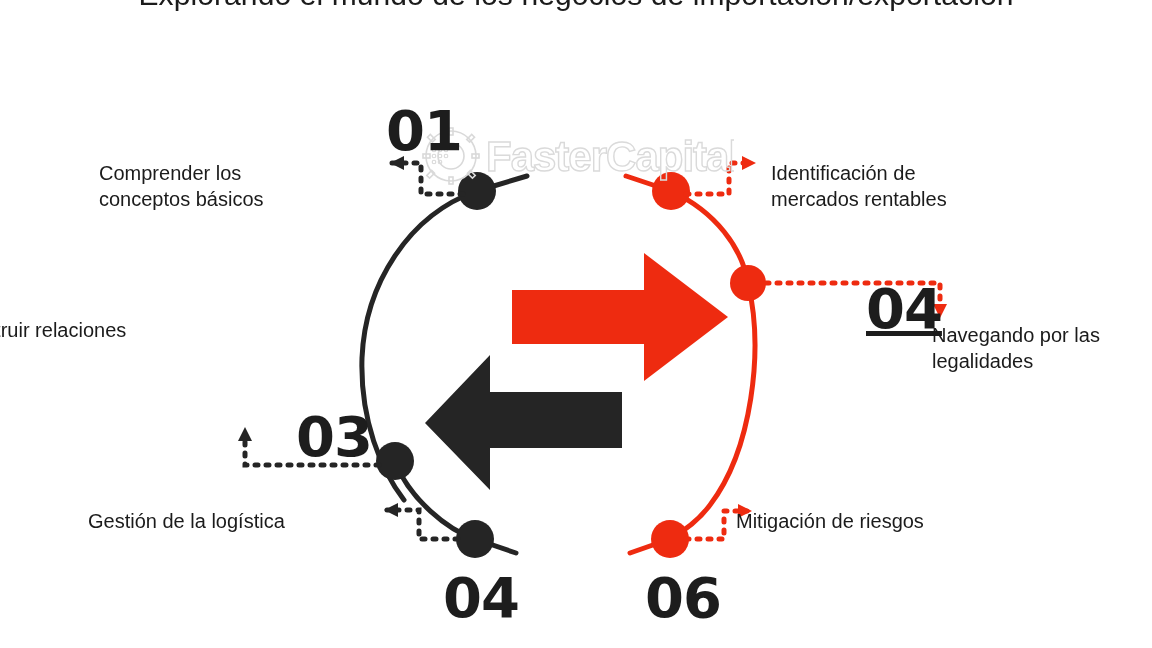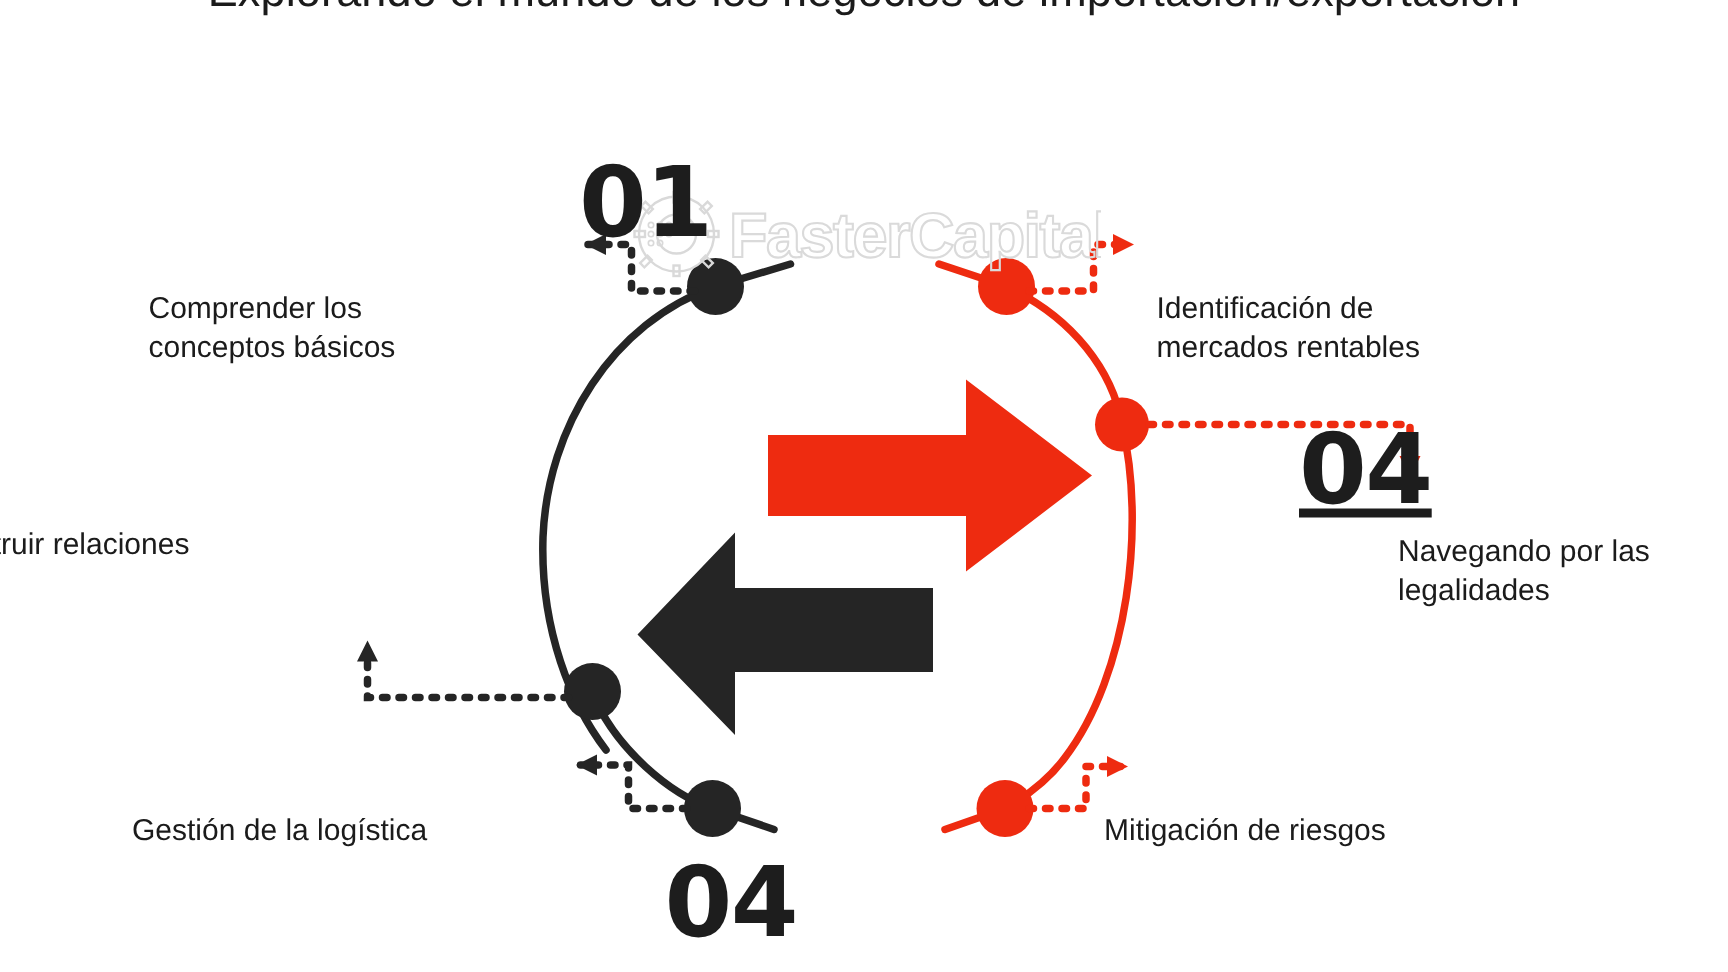--- a/index.html
+++ b/index.html
@@ -42,40 +42,39 @@
     left: 0; top: 0;
     width: 1152px;
     height: 648px;
   }
 
   
   .num {
     position: absolute;
     font-family: "DejaVu Sans", sans-serif;
     font-weight: 700;
-    font-size: 65px;
+    font-size: 56px;
     color: #1d1d1d;
     line-height: 1;
     letter-spacing: -1px;
   }
   .num-01 { left: 386px; top: 103px; }
   .num-02 { left: 679px; top: 103px; }
   .num-03 { left: 296px; top: 409px; }
   .num-04 { left: 866px; top: 281px; text-decoration: underline; }
   .num-05 { left: 443px; top: 570px; }
   .num-06 { left: 645px; top: 570px; }
 
   
   .lbl {
     position: absolute;
     font-family: "Liberation Sans", sans-serif;
     font-size: 20px;
     color: #1b1b1b;
     line-height: 1.32;
-    margin-top: 33px;
   }
   .lbl-01 { left: 99px;  top: 160px; width: 260px; }
   .lbl-02 { left: 771px; top: 160px; width: 270px; }
   .lbl-03 { left: 88px;  top: 508px; width: 290px; }
   .lbl-04 { left: 932px; top: 322px; width: 230px; }
   .lbl-05 { left: -26px; top: 317px; width: 260px; white-space: nowrap; }
   .lbl-06 { left: 736px; top: 508px; width: 300px; white-space: nowrap; }
 
   
   .wm {
@@ -173,22 +172,24 @@
           <circle cx="26" cy="30" r="1.8"></circle>
         <circle cx="32" cy="30" r="1.8"></circle>
         <circle cx="20" cy="36" r="1.8"></circle>
           <circle cx="26" cy="36" r="1.8"></circle>
       </g>
     </g>
     <text x="72" y="45" font-family="Liberation Sans, sans-serif" font-size="42" font-weight="700" fill="none" stroke="#dadada" stroke-width="1.4" letter-spacing="-1">FasterCapital</text>
   </svg>
 
   <div class="num num-01">01</div>
+  <div class="num num-03">03</div>
   <div class="num num-04">04</div>
   <div class="num num-05">04</div>
+  <div class="num num-06">06</div>
 
   <div class="lbl lbl-01">
     <div>Comprender los</div>
     <div>conceptos básicos</div>
   </div>
 
   <div class="lbl lbl-03">Gestión de la logística</div>
 
   <div class="lbl lbl-02">
     <div>Identificación de</div>

